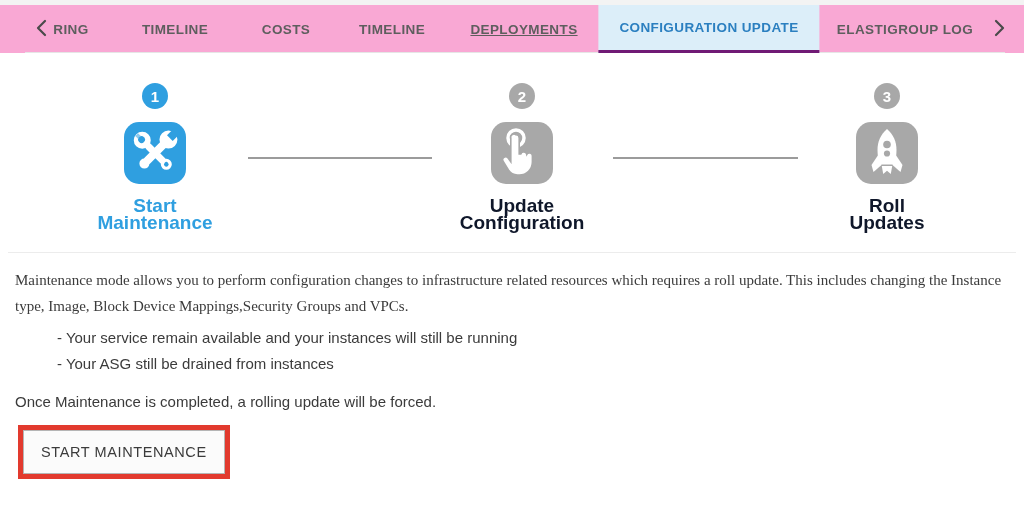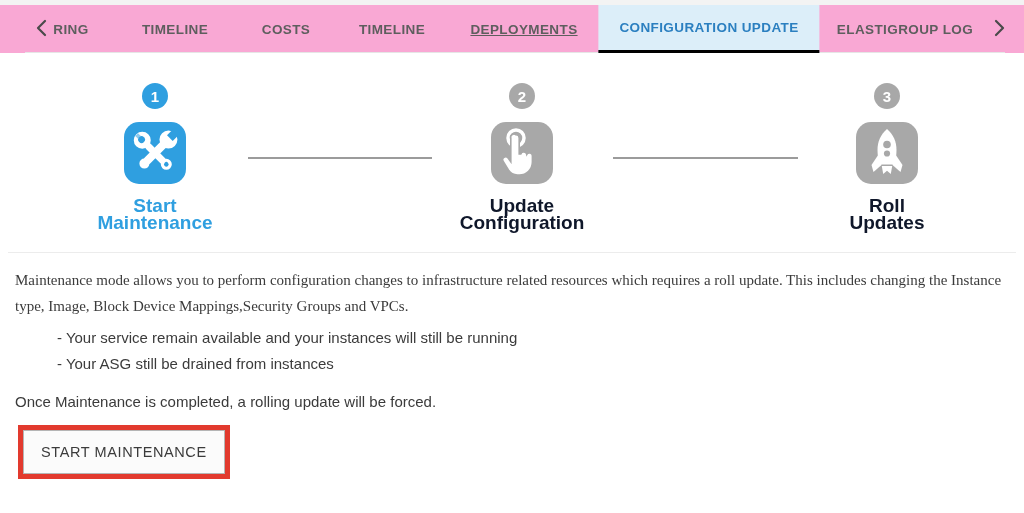--- a/index.html
+++ b/index.html
@@ -24,21 +24,21 @@
   .tab {
     position:absolute; top:0; height:48px;
     display:flex; align-items:center; justify-content:center;
     transform:translateX(-50%);
     font-size:13.5px; font-weight:600; letter-spacing:.4px;
     color:#5e5e5e; white-space:nowrap; cursor:pointer;
     padding:0 21px;
   }
   .tab.active {
     background:#dceef9; color:#2b7fc0;
-    border-bottom:3px solid #000000; z-index:2;
+    border-bottom:3px solid #701a75; z-index:2;
   }
   .t0{left:71px;} .t1{left:175px;} .t2{left:286px;} .t3{left:392px;}
   .t4{left:524px;text-decoration:underline;} .t5{left:709px;} .t6{left:905px;}
 
   
   .wizard { position:relative; height:199px; background:#fff; }
   .step { position:absolute; top:30px; width:150px; text-align:center; }
   .s1{left:80px;} .s2{left:447px;} .s3{left:812px;}
   .badge {
     width:26px; height:26px; border-radius:50%;

